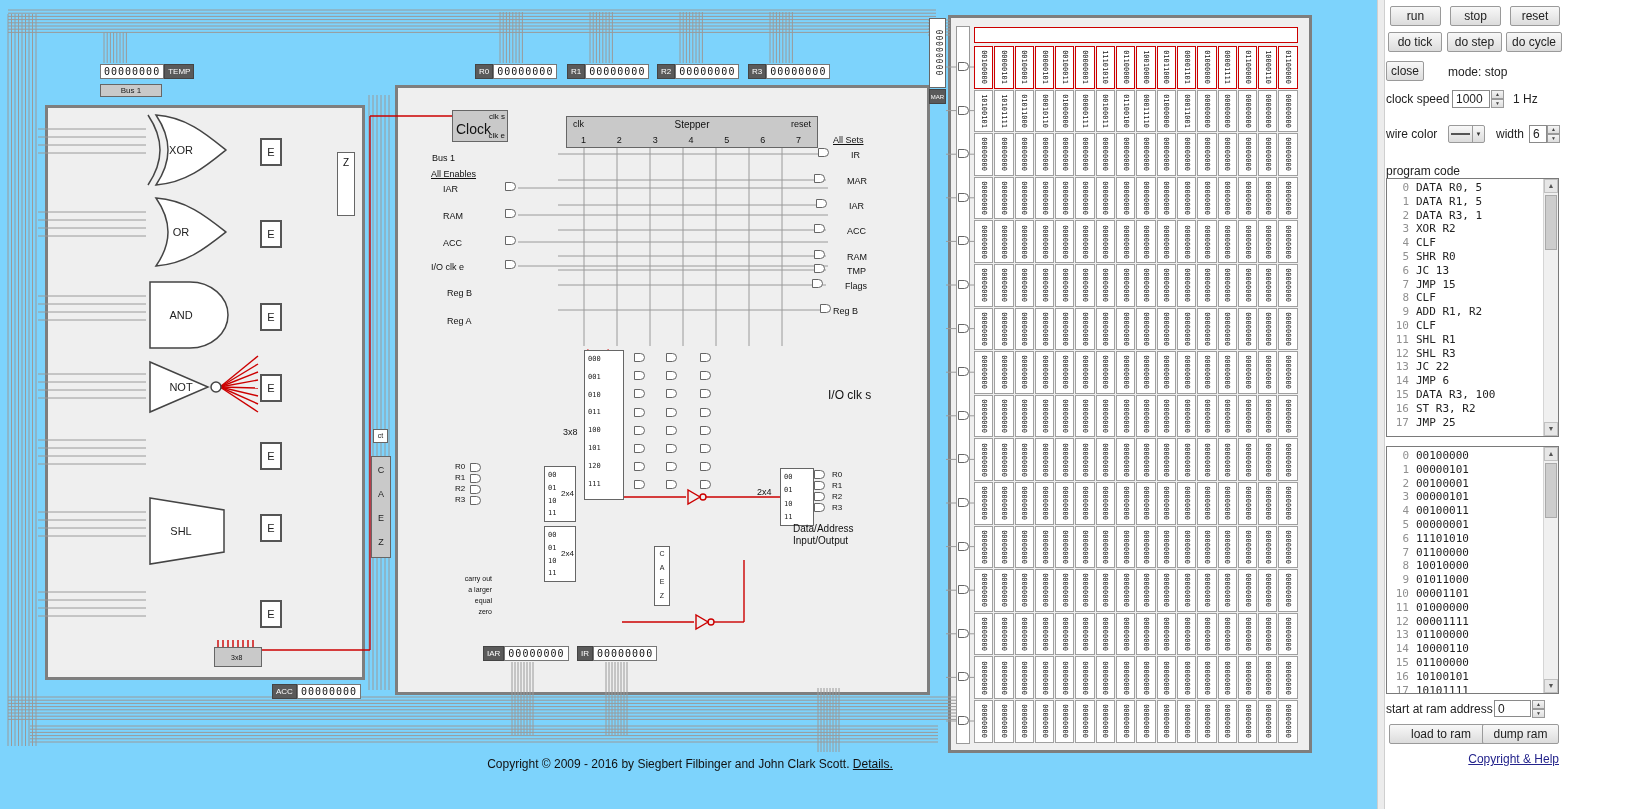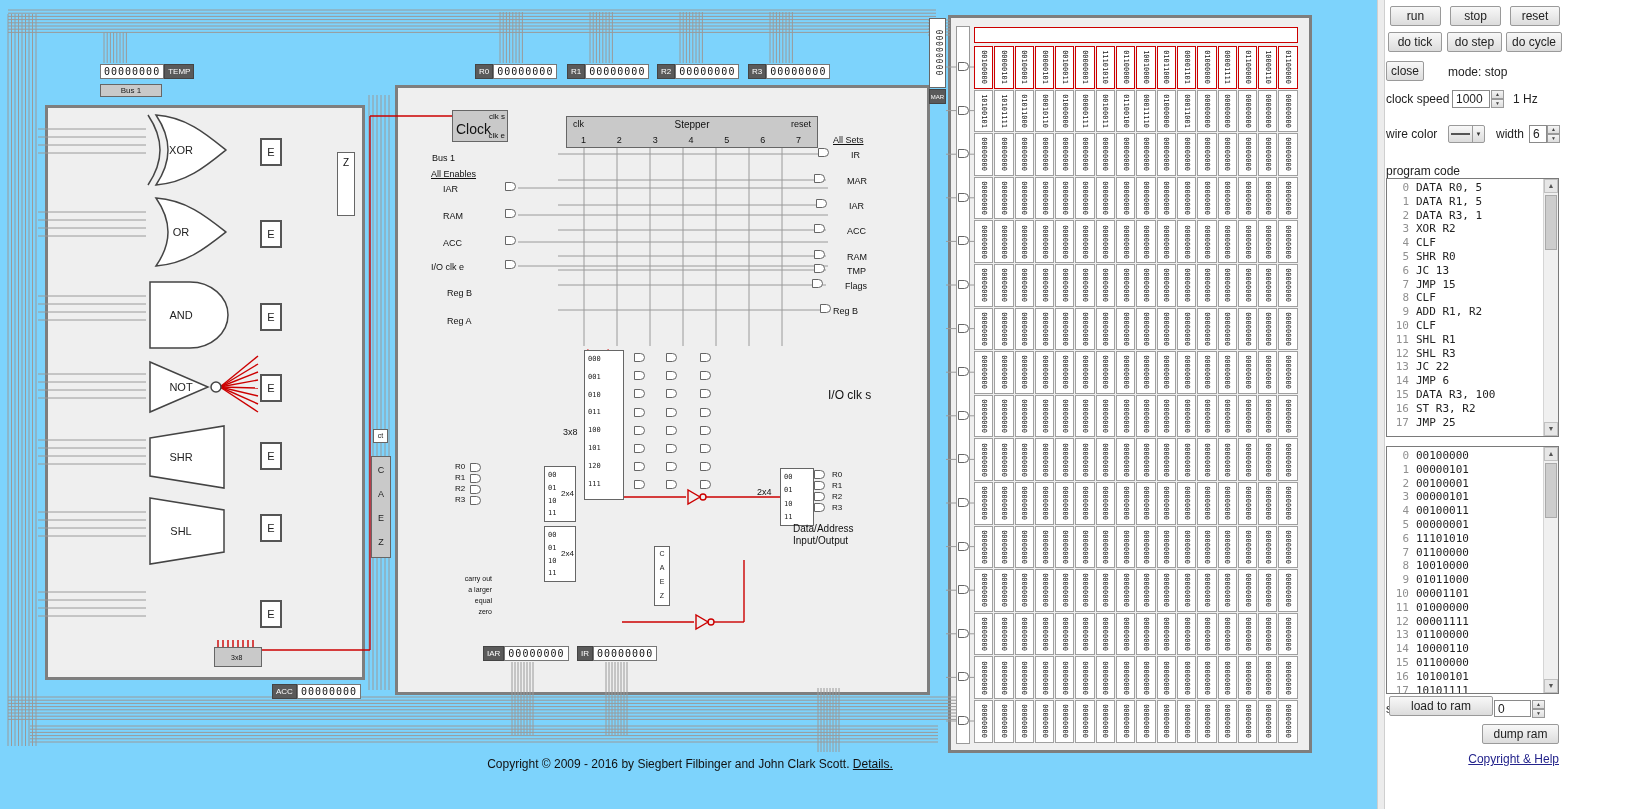--- a/index.html
+++ b/index.html
@@ -1166,23 +1166,20 @@
     <div class="gate" style="left: 146px; top: 196px; width: 84px; height: 72px;"><svg width="84" height="72">
         <path d="M10,2 C26,25.2 26,46.800000000000004 10,70 C40,68 60,51.839999999999996 80,36 C60,20.160000000000004 40,4 10,2 Z" fill="#fff" stroke="#444" stroke-width="1.5"></path>
       </svg><span class="glabel">OR</span></div>
     <div class="gate" style="left: 146px; top: 280px; width: 84px; height: 70px;"><svg width="84" height="70">
         <path d="M4,2 H44 A38,33 0 0 1 44,68 H4 Z" fill="#fff" stroke="#444" stroke-width="1.5"></path>
       </svg><span class="glabel">AND</span></div>
     <div class="gate" style="left: 146px; top: 358px; width: 84px; height: 58px; text-decoration: underline;"><svg width="84" height="58">
         <path d="M4,4 L62,29 L4,54 Z" fill="#fff" stroke="#444" stroke-width="1.5"></path>
         <circle cx="70" cy="29" r="5" fill="#fff" stroke="#444" stroke-width="1.5"></circle>
       </svg><span class="glabel">NOT</span></div>
-    <div class="gate" style="left: 146px; top: 424px; width: 84px; height: 66px;"><svg width="84" height="66">
-        <polygon points="4,14 78,2 78,64 4,52" fill="#fff" stroke="#444" stroke-width="1.5"></polygon>
-      </svg><span class="glabel">SHR</span></div>
     <div class="gate" style="left: 146px; top: 496px; width: 84px; height: 70px;"><svg width="84" height="70">
         <polygon points="4,2 78,14 78,56 4,68" fill="#fff" stroke="#444" stroke-width="1.5"></polygon>
       </svg><span class="glabel">SHL</span></div>
     <div class="ebox" style="left: 260px; top: 138px;">E</div>
     <div class="ebox" style="left: 260px; top: 220px;">E</div>
     <div class="ebox" style="left: 260px; top: 303px;">E</div>
     <div class="ebox" style="left: 260px; top: 374px;">E</div>
     <div class="ebox" style="left: 260px; top: 442px;">E</div>
     <div class="ebox" style="left: 260px; top: 514px;">E</div>
     <div class="ebox" style="left: 260px; top: 600px;">E</div>
@@ -1472,16 +1469,16 @@
       <div class="arr">▼</div>
     </div>
   </div>
 
   <span class="ptext" style="left:1px;top:702px">start at ram address</span>
   <input class="pinput" style="left: 109px; top: 700px; width: 37px; height: 17px;" readonly="" value="0">
   <div class="spin" style="left:147px;top:700px;height:17px">
     <div>▲</div>
     <div>▼</div>
   </div>
-  <button class="btn" style="left:4px;top:696px;width:104px;height:20px">load to ram</button>
+  <button class="btn" style="left:4px;top:724px;width:104px;height:20px">load to ram</button>
   <button class="btn" style="left:97px;top:724px;width:77px;height:20px">dump ram</button>
   <a class="plink" href="#" style="right:81px;top:752px">Copyright &amp; Help</a>
 </div>
 
 </body></html>

